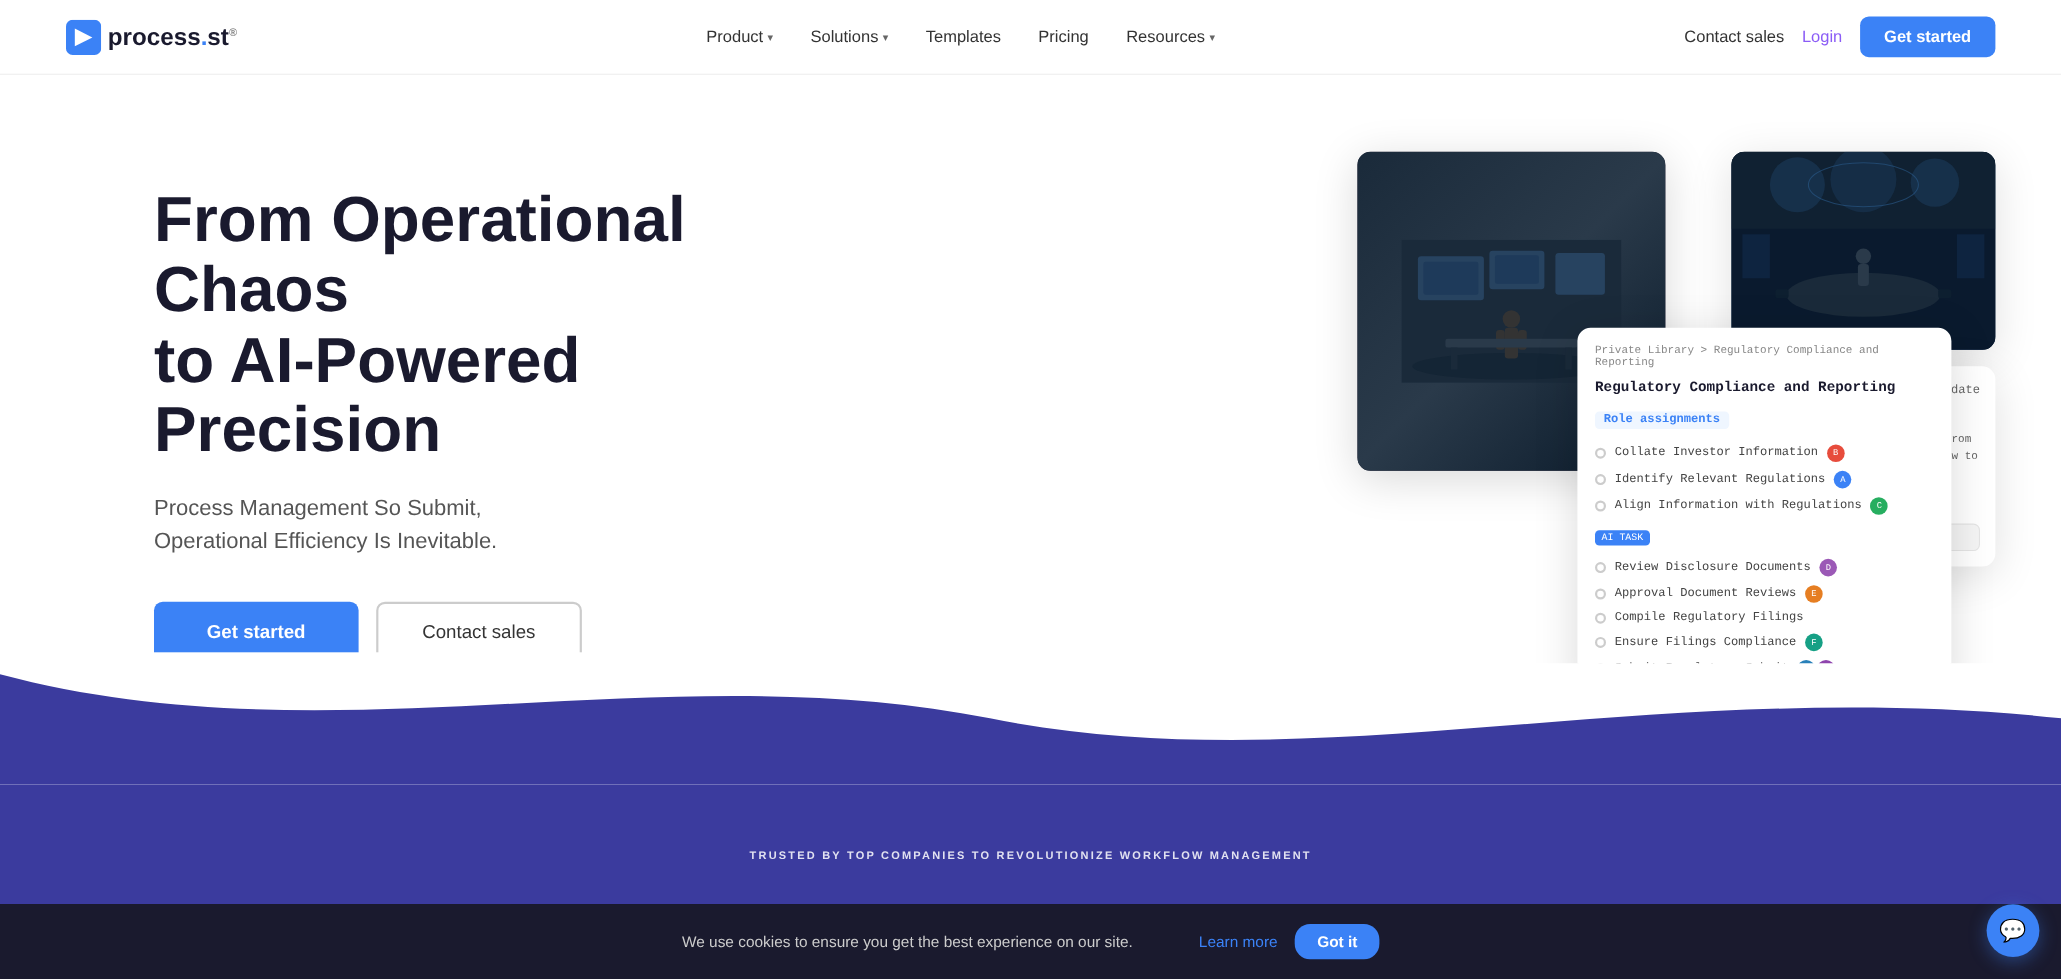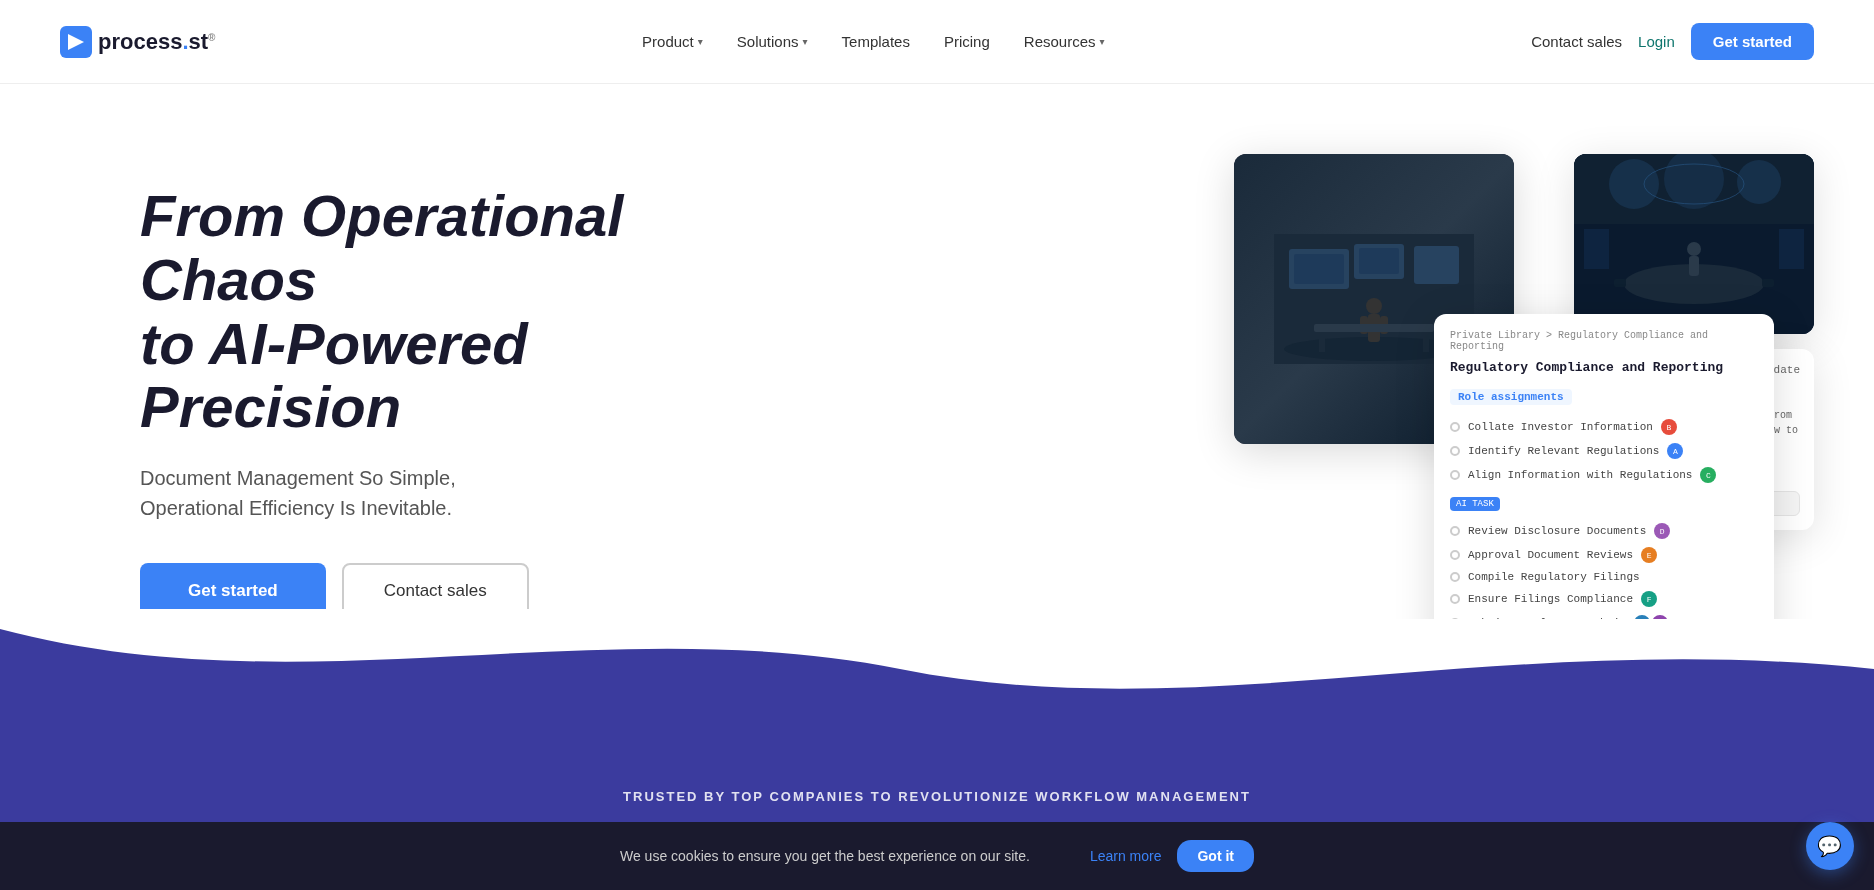--- a/index.html
+++ b/index.html
@@ -1,50 +1,50 @@
 <!DOCTYPE html>
 <html><head>
   <meta charset="utf-8">
   <style>
     * { margin: 0; padding: 0; box-sizing: border-box; }
     body { font-family: -apple-system, BlinkMacSystemFont, 'Segoe UI', sans-serif; background: #fff; overflow-x: hidden; }
 
     
     nav {
       display: flex; align-items: center; justify-content: space-between;
-      padding: 0 60px; height: 84px; background: #fff;
+      padding: 0 60px; height: 68px; background: #fff;
       border-bottom: 1px solid #eee; position: relative; z-index: 10;
     }
     .nav-logo { display: flex; align-items: center; gap: 6px; text-decoration: none; }
     .nav-logo-icon { width: 32px; height: 32px; }
     .nav-logo-text { font-size: 22px; font-weight: 700; color: #1a1a2e; }
     .nav-logo-text span { color: #3b82f6; }
     .nav-links { display: flex; align-items: center; gap: 6px; }
     .nav-link {
       display: flex; align-items: center; gap: 4px;
       padding: 8px 14px; font-size: 15px; color: #333; cursor: pointer;
       background: none; border: none; font-family: inherit; text-decoration: none;
     }
     .nav-chevron { font-size: 10px; color: #666; }
     .nav-actions { display: flex; align-items: center; gap: 16px; }
     .nav-contact { font-size: 15px; color: #333; cursor: pointer; background: none; border: none; font-family: inherit; }
-    .nav-login { font-size: 15px; color: #0f766e; cursor: pointer; background: none; border: none; font-family: inherit; }
+    .nav-login { font-size: 15px; color: #8b5cf6; cursor: pointer; background: none; border: none; font-family: inherit; }
     .nav-cta {
       background: #3b82f6; color: #fff; border: none; border-radius: 8px;
       padding: 10px 22px; font-size: 15px; font-weight: 600; cursor: pointer; font-family: inherit;
     }
 
     
     .hero {
       display: flex; align-items: flex-start; justify-content: space-between;
       padding: 80px 60px 0 140px; min-height: 520px; position: relative; overflow: hidden;
       background: #fff;
     }
     .hero-left { max-width: 560px; padding-top: 20px; }
-    .hero-title { font-size: 58px; font-weight: 800; color: #1a1a2e; line-height: 1.1; margin-bottom: 24px; font-style: italic; }
+    .hero-title { font-size: 58px; font-weight: 800; color: #1a1a2e; line-height: 1.1; margin-bottom: 24px; }
     .hero-sub { font-size: 20px; color: #555; line-height: 1.5; margin-bottom: 40px; }
     .hero-buttons { display: flex; gap: 16px; flex-wrap: wrap; }
     .btn-primary {
       background: #3b82f6; color: #fff; border: none; border-radius: 8px;
       padding: 16px 48px; font-size: 17px; font-weight: 600; cursor: pointer; font-family: inherit;
     }
     .btn-secondary {
       background: #fff; color: #333; border: 2px solid #ccc; border-radius: 8px;
       padding: 16px 40px; font-size: 17px; font-weight: 500; cursor: pointer; font-family: inherit;
     }
@@ -92,21 +92,21 @@
     .hero-role-assign { display: flex; align-items: center; gap: 8px; margin-bottom: 10px; }
 
     
     .wave-section { position: relative; background: #fff; margin-top: -10px; }
     .wave-svg { display: block; width: 100%; }
     .blue-section {
       background: #3b3b9e; padding: 60px 20px 40px;
       text-align: center;
     }
     .trusted-text {
-      font-size: 13px; font-weight: 700; letter-spacing: 2px;
+      font-size: 10px; font-weight: 700; letter-spacing: 2px;
       color: rgba(255,255,255,0.85); text-transform: uppercase;
     }
 
     
     .cookie-banner {
       position: fixed; bottom: 0; left: 0; right: 0;
       background: #1a1a2e; color: #fff;
       padding: 18px 40px; display: flex; align-items: center; justify-content: center;
       gap: 16px; z-index: 100; font-size: 14px;
     }
@@ -183,21 +183,21 @@
   </div>
 </nav>
 
 <section class="hero">
   <div class="hero-left">
     <h1 class="hero-title">
       <span>From Operational Chaos</span><br>
       <span>to AI-Powered Precision</span>
     </h1>
     <p class="hero-sub">
-      <span>Document Management So Simple,</span><br>
+      <span>Process Management So Submit,</span><br>
       <span>Operational Efficiency Is Inevitable.</span>
     </p>
     <div class="hero-buttons">
       <button class="btn-primary">Get started</button>
       <button class="btn-secondary">Contact sales</button>
     </div>
   </div>
 
   <div class="hero-right">
 

